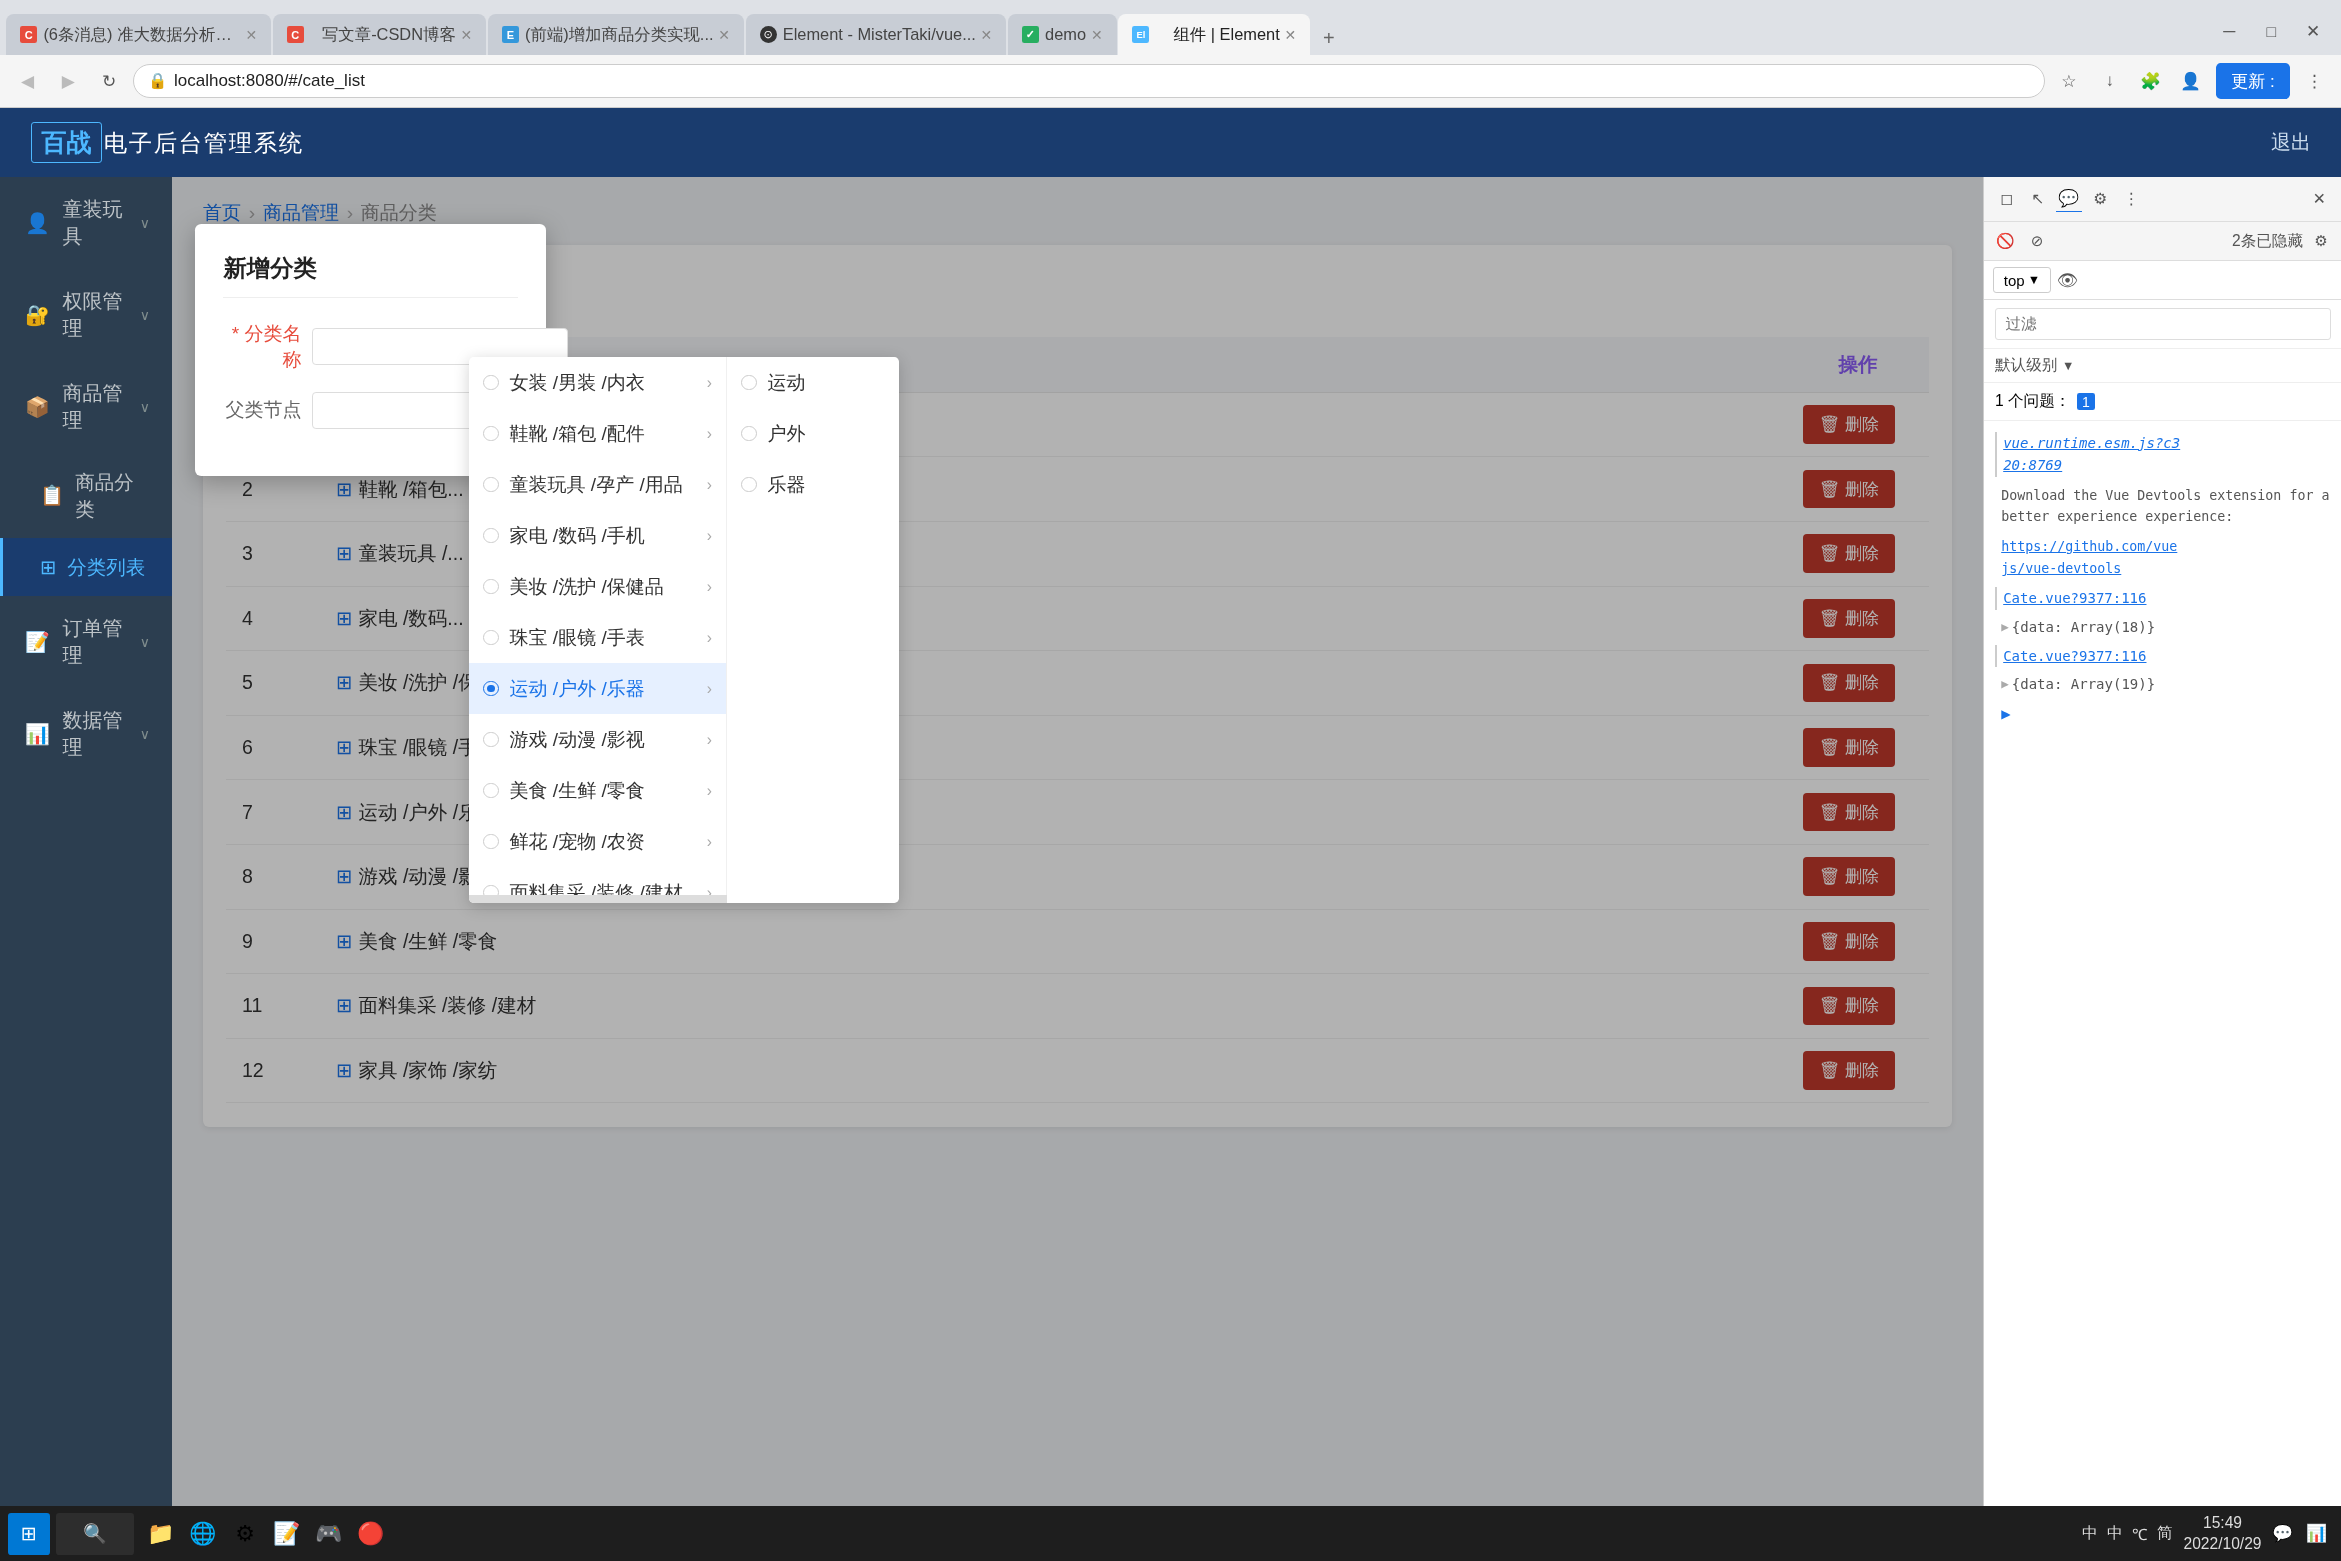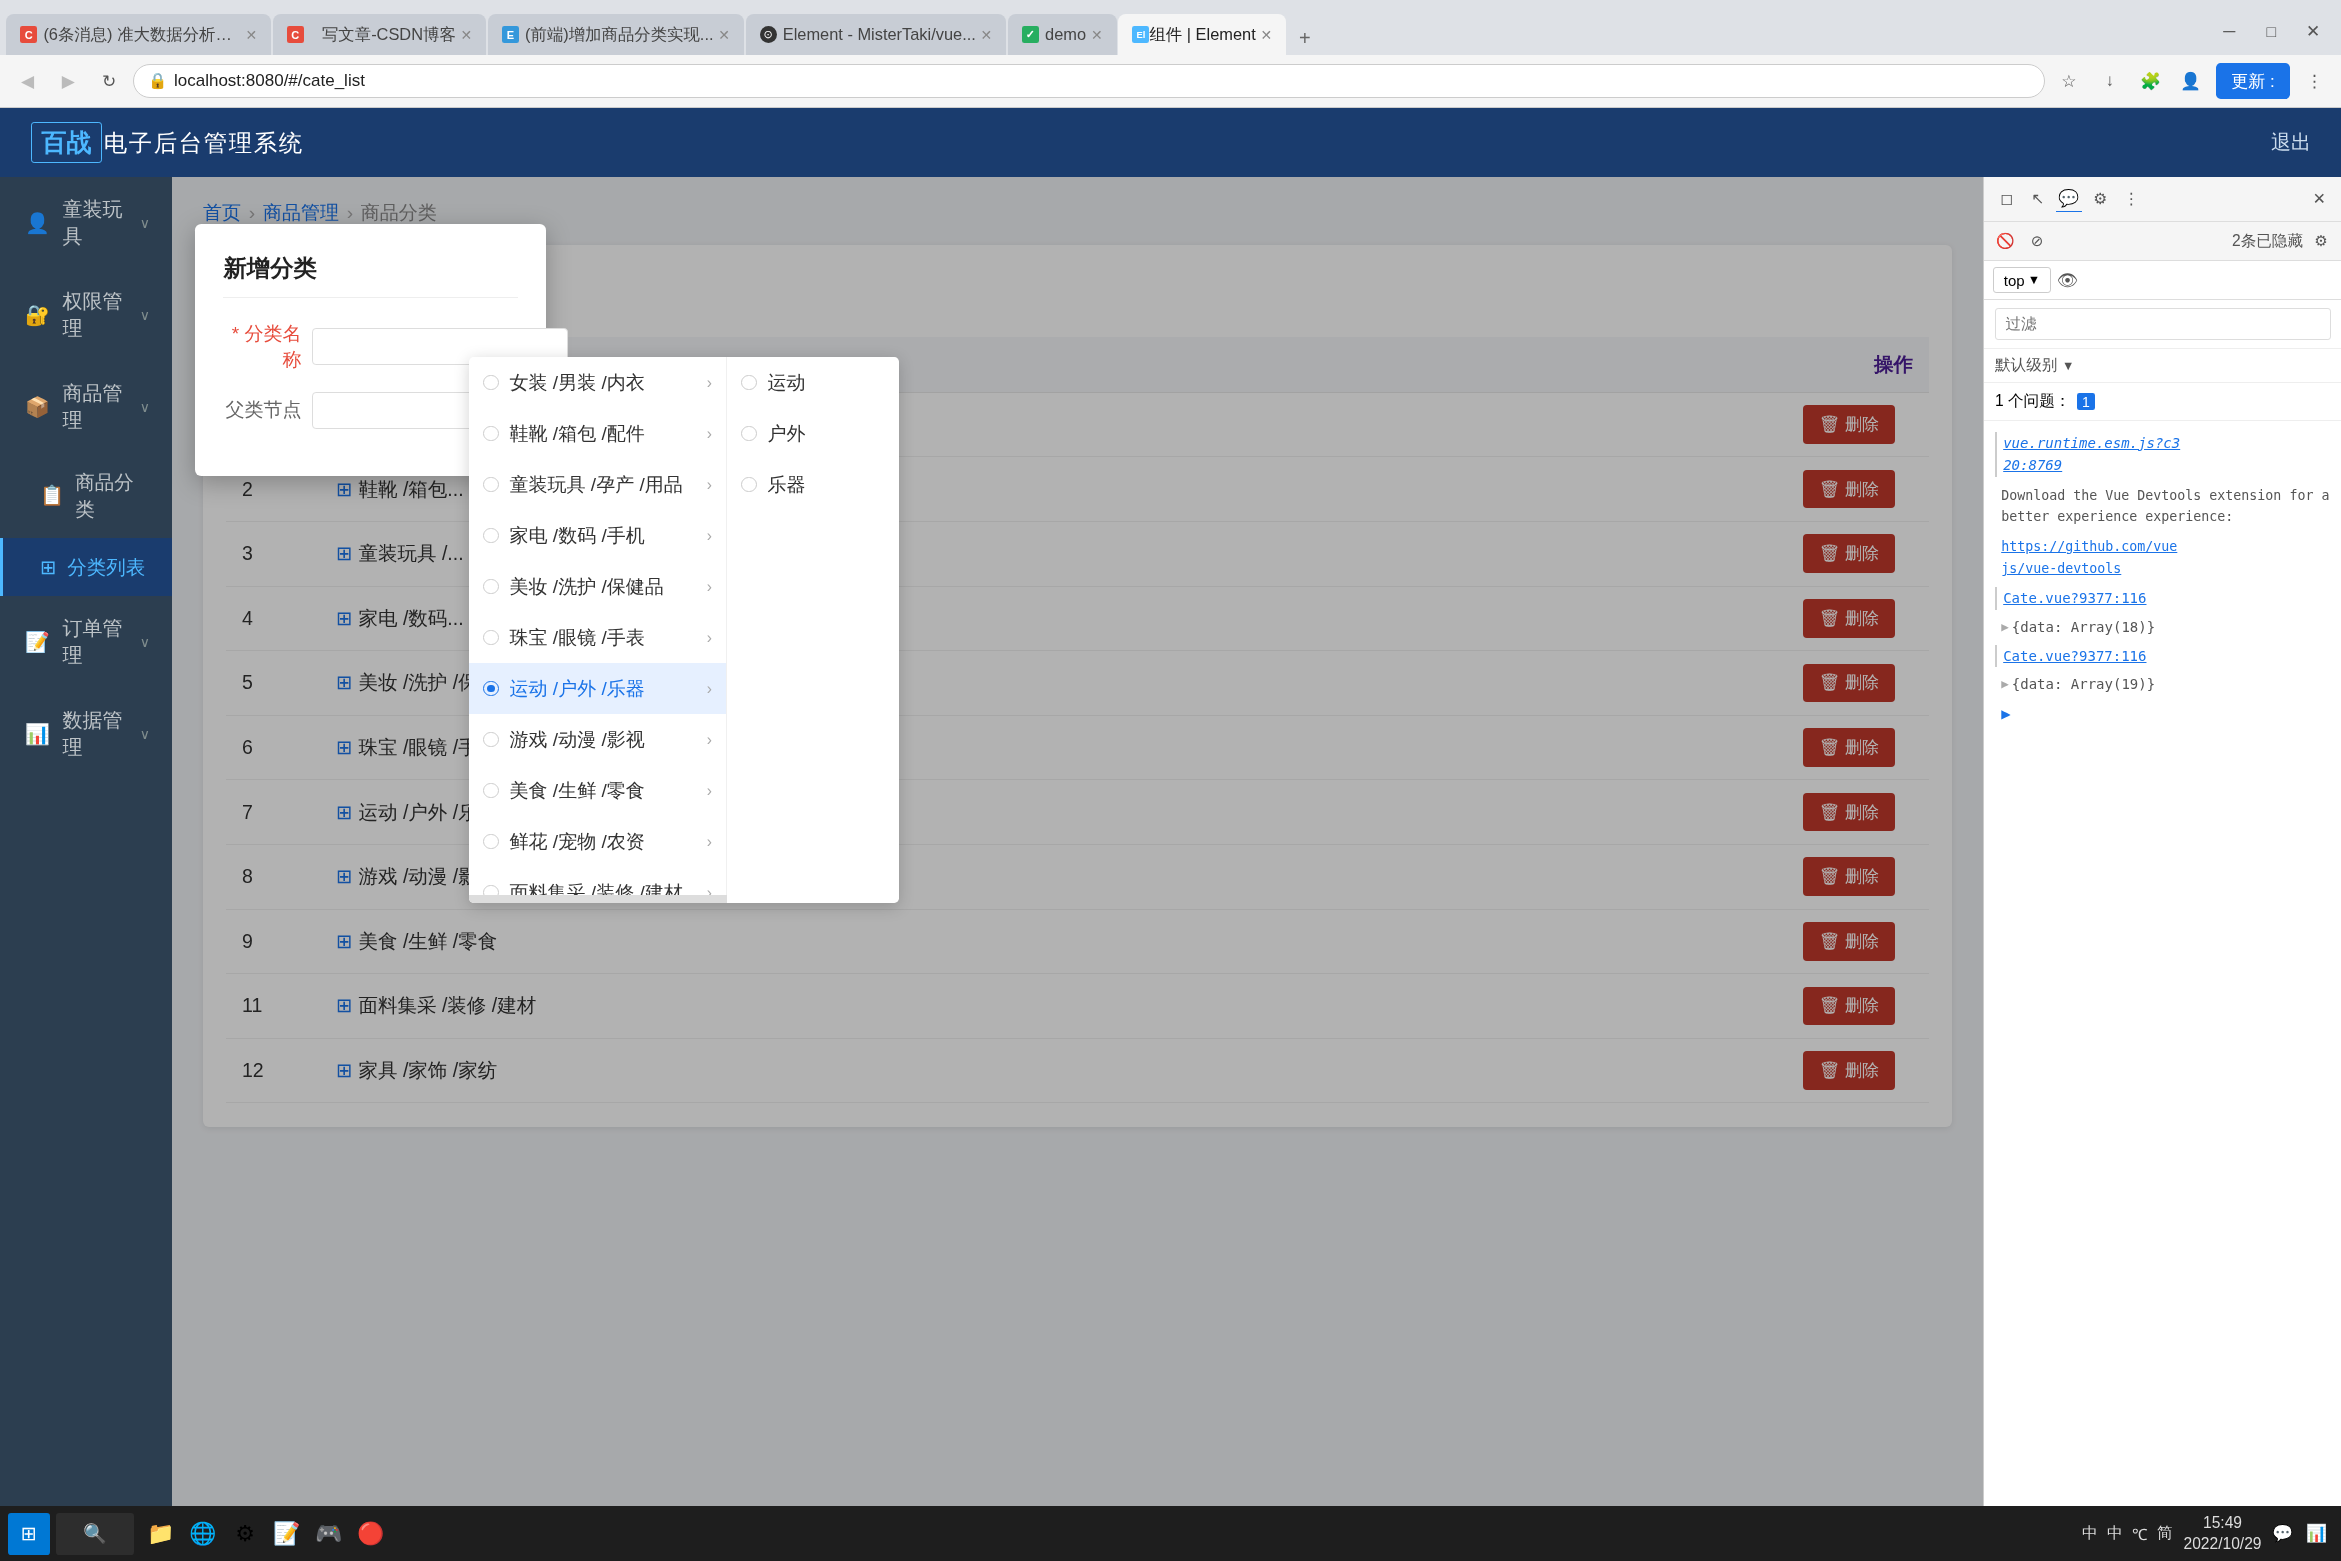--- a/index.html
+++ b/index.html
@@ -35,21 +35,21 @@
       <span style="margin-left:4.7px;color:#888;font-size:14px;">✕</span>
     </div>
 
     <div style="display:flex;align-items:center;padding:7.8px 14px;border-radius:7.8px 7.8px 0 0;font-size:16.4px;max-width:234px;min-width:109px;height:41px;background:#c8cdd5;color:#444;margin-right:1.6px;cursor:pointer;">
       <div style="width:17px;height:17px;background:#27ae60;border-radius:2.3px;margin-right:6.2px;flex-shrink:0;display:flex;align-items:center;justify-content:center;color:#fff;font-size:11px;font-weight:bold;">✓</div>
       <span style="flex:1;overflow:hidden;text-overflow:ellipsis;white-space:nowrap;">demo</span>
       <span style="margin-left:4.7px;color:#888;font-size:14px;">✕</span>
     </div>
 
     <div style="display:flex;align-items:center;padding:7.8px 14px;border-radius:7.8px 7.8px 0 0;font-size:16.4px;max-width:265px;min-width:141px;height:41px;background:#f5f5f5;color:#222;margin-right:1.6px;cursor:pointer;">
-      <div style="width:17px;height:17px;background:#4db8ff;border-radius:2.3px;margin-right:0;flex-shrink:0;display:flex;align-items:center;justify-content:center;color:#fff;font-size:9.4px;font-weight:bold;">El</div>
+      <div style="width:17px;height:17px;background:#4db8ff;border-radius:2.3px;margin-right:24px;flex-shrink:0;display:flex;align-items:center;justify-content:center;color:#fff;font-size:9.4px;font-weight:bold;">El</div>
       <span style="flex:1;overflow:hidden;text-overflow:ellipsis;white-space:nowrap;">组件 | Element</span>
       <span style="margin-left:4.7px;color:#888;font-size:14px;">✕</span>
     </div>
     <div style="width:34px;height:34px;display:flex;align-items:center;justify-content:center;font-size:20px;color:#666;cursor:pointer;border-radius:50%;">+</div>
     <div style="flex:1;"></div>
 
     <div style="display:flex;align-items:center;gap:0;padding-right:7.8px;padding-bottom:6.2px;">
       <div style="width:42px;height:34px;display:flex;align-items:center;justify-content:center;font-size:17px;color:#555;cursor:pointer;">─</div>
       <div style="width:42px;height:34px;display:flex;align-items:center;justify-content:center;font-size:15.6px;color:#555;cursor:pointer;">□</div>
       <div style="width:42px;height:34px;display:flex;align-items:center;justify-content:center;font-size:17px;color:#555;cursor:pointer;">✕</div>
@@ -145,21 +145,21 @@
 
           <div style="display:flex;align-items:center;margin-bottom:19px;">
             <button style="background:#1a73e8;color:#fff;border:none;padding:11px 25px;border-radius:4.7px;font-size:20px;cursor:pointer;display:flex;align-items:center;gap:6.2px;">+ 新增分类</button>
           </div>
 
           <table style="width:100%;border-collapse:collapse;font-size:19.5px;">
             <thead>
               <tr>
                 <th style="background:#f5f7fa;color:#555;font-weight:bold;padding:14px 15.6px;text-align:left;border-bottom:1.6px solid #e8e8e8;width:94px;">序号</th>
                 <th style="background:#f5f7fa;color:#555;font-weight:bold;padding:14px 15.6px;text-align:left;border-bottom:1.6px solid #e8e8e8;">分类名称</th>
-                <th style="background:#f5f7fa;color:#4c1d95;font-weight:bold;padding:14px 15.6px;text-align:right;border-bottom:1.6px solid #e8e8e8;width:141px;">操作</th>
+                <th style="background:#f5f7fa;color:#8b5cf6;font-weight:bold;padding:14px 15.6px;text-align:center;border-bottom:1.6px solid #e8e8e8;width:141px;">操作</th>
               </tr>
             </thead>
             <tbody id="table-body">
             <tr>
       <td style="padding:12.5px 15.6px;border-bottom:0.8px solid #f0f0f0;color:#333;">1</td>
       <td style="padding:12.5px 15.6px;border-bottom:0.8px solid #f0f0f0;color:#333;">
         <span style="color:#1a73e8;cursor:pointer;margin-right:6.2px;">⊞</span>女装 /男装...
       </td>
       <td style="padding:12.5px 15.6px;border-bottom:0.8px solid #f0f0f0;">
         <button style="background:#c0392b;color:#fff;border:none;padding:7.8px 15.6px;border-radius:3.9px;font-size:17px;cursor:pointer;display:flex;align-items:center;gap:4.7px;">

